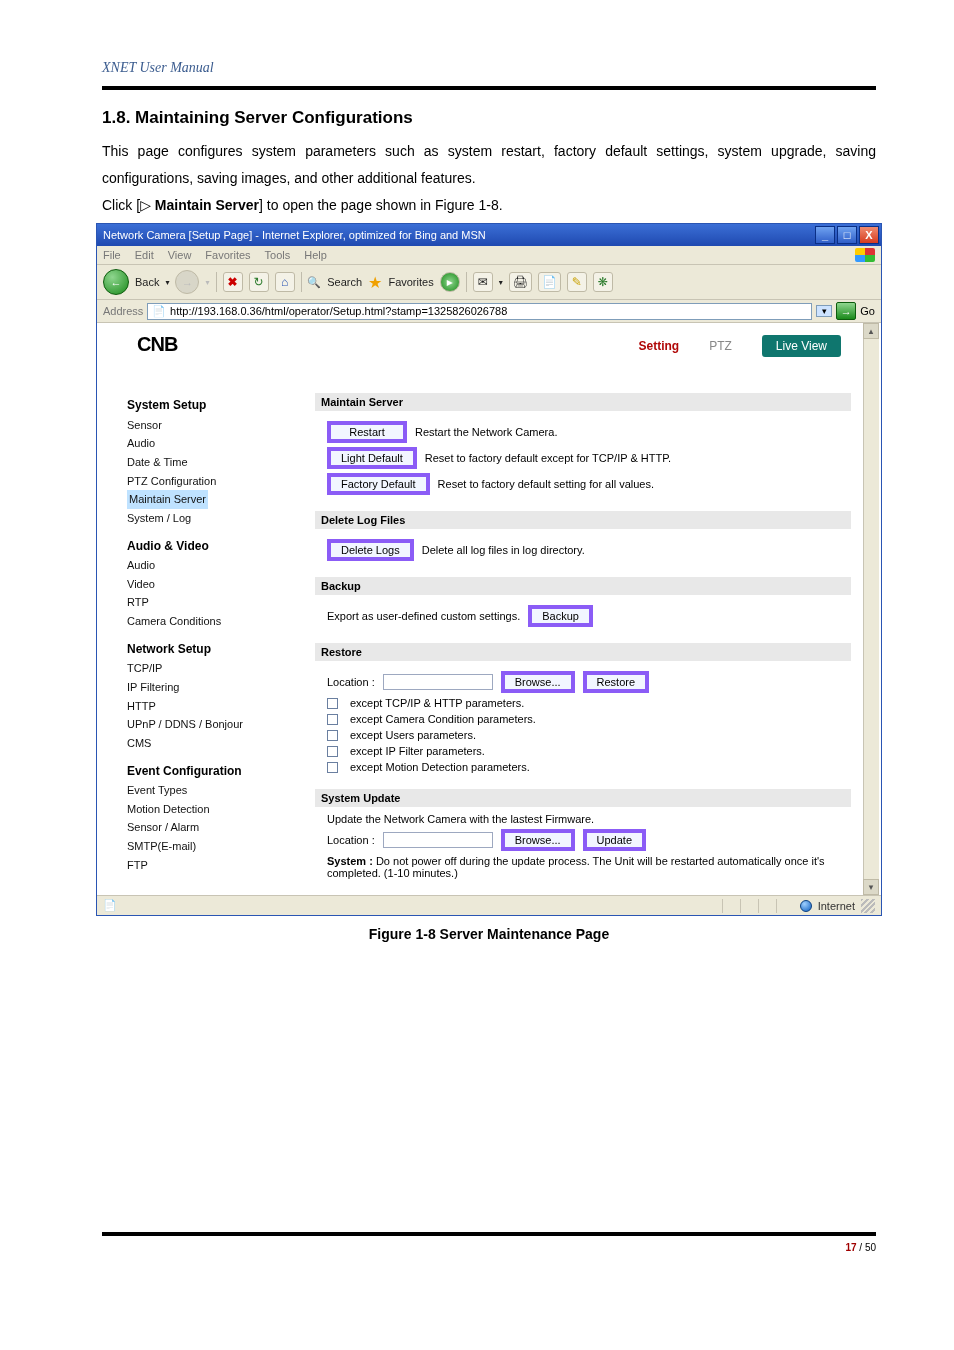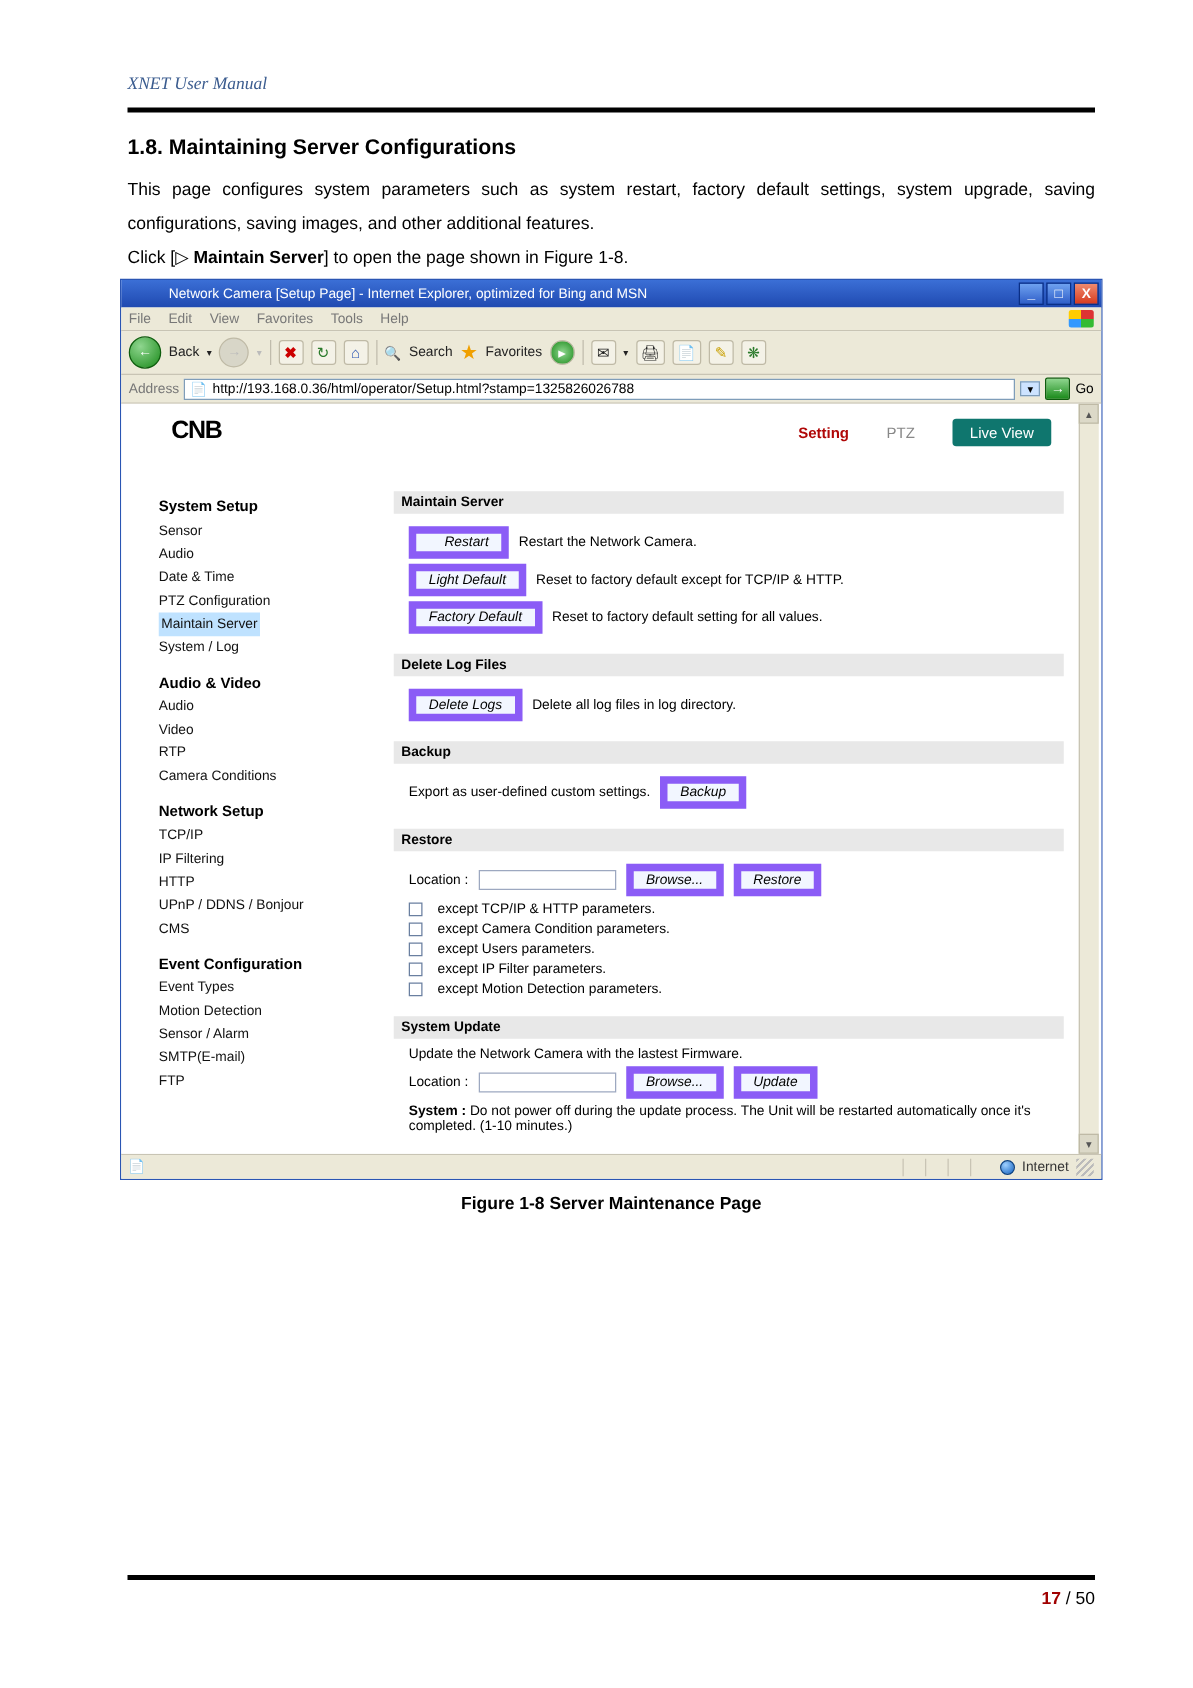--- a/index.html
+++ b/index.html
@@ -8,21 +8,21 @@
   .manual-header { color: #3b5c8f; font-style: italic; font-size: 14px; margin-bottom: 10px; font-family: Georgia, 'Times New Roman', serif; }
   .thick-rule { border: none; border-top: 4px solid #000; margin-bottom: 18px; }
   .section-title { font-size: 17px; font-weight: bold; margin-bottom: 10px; }
   .body-text { font-size: 14px; line-height: 1.9; text-align: justify; margin-bottom: 6px; }
   .click-line { font-size: 14px; margin-bottom: 10px; }
   .tri { font-family: Arial; }
 
   
   .browser { border: 1px solid #2a55b3; margin: 4px -6px 10px -6px; font-size: 11px; }
   .titlebar { background: linear-gradient(#3b6fd6,#1f49b0); color: #fff; display: flex; align-items: center; justify-content: space-between; height: 22px; padding: 0 2px 0 6px; }
-  .titlebar-text { font-size: 11px; white-space: nowrap; overflow: hidden; margin-left: 32px; }
+  .titlebar-text { font-size: 11px; white-space: nowrap; overflow: hidden; }
   .win-btns { display: flex; gap: 2px; }
   .win-btn { width: 20px; height: 18px; display:flex; align-items:center; justify-content:center; font-size:11px; font-weight:bold; border:1px solid #0a2f86; }
   .win-min, .win-max { background: linear-gradient(#6fa2f0,#2f5ec8); color:#fff; }
   .win-close { background: linear-gradient(#f08b6f,#d63b1f); color:#fff; }
   .menubar { background: #ece9d8; color:#777; font-size:11px; padding: 2px 6px; display:flex; gap:14px; align-items:center; justify-content:space-between; border-bottom:1px solid #c8c4b4;}
   .menubar-left { display:flex; gap:14px; }
   .flag { width:20px; height:14px; background: conic-gradient(#d33 0 25%, #3b3 0 50%, #39f 0 75%, #fc0 0 100%); border-radius:2px; }
   .toolbar { background:#ece9d8; padding:4px 6px; display:flex; align-items:center; gap:6px; border-bottom:1px solid #c8c4b4; font-size:11px; color:#222;}
   .tb-icn { display:inline-flex; align-items:center; justify-content:center; border:1px solid #bfbaa6; border-radius:3px; padding:1px 3px; background:#f4f2e7; font-size:12px; min-width:20px; height:20px;}
   .nav-back { width:26px; height:26px; border-radius:50%; background: radial-gradient(circle at 35% 30%, #8fd68f, #1a8a1a); color:#fff; display:flex; align-items:center; justify-content:center; font-weight:bold; border:1px solid #0d5c0d;}
@@ -45,37 +45,37 @@
   .scroll-up{ top:0;} .scroll-dn{ bottom:0;}
 
   .cols { display:flex; gap:18px; margin-top:46px; width:100%;}
   .sidebar{ width:170px; font-size:11px; line-height:1.7; }
   .sb-head{ font-weight:bold; font-size:12px; margin-top:8px; }
   .sb-item{ color:#111; }
   .sb-active{ background:#bfe2ff; display:inline-block; padding:0 2px;}
   .main { flex:1; font-size:11px; padding-right:10px;}
   .panel-head{ background:#e8e8e8; color:#000; font-weight:bold; font-size:11px; padding:3px 6px; margin-top:6px;}
   .panel-body{ padding:6px 6px 6px 12px; }
-  .btn{ border:6px solid #8b5cf6; background:#f2f6ff; padding:1px 10px; font-size:11px; display:inline-block; min-width:80px; text-align:right;font-style:italic;}
+  .btn{ border:4px solid #8b5cf6; background:#f2f6ff; padding:1px 10px; font-size:11px; display:inline-block; min-width:80px; text-align:center;}
   .row{ display:flex; align-items:center; gap:8px; margin:4px 0;}
   .txtbox{ border:1px solid #9da8c0; background:#fff; width:110px; height:16px; display:inline-block;}
   .chk{ width:11px; height:11px; border:1px solid #6a7fa0; display:inline-block; vertical-align:middle; margin-right:4px;}
   .warn{ font-weight:bold; }
   .statusbar{ background:#ece9d8; border-top:1px solid #c8c4b4; height:20px; display:flex; align-items:center; justify-content:space-between; padding:0 6px; font-size:11px; color:#333;}
   .sb-right{ display:flex; align-items:center; gap:6px;}
   .sb-panes{ display:flex; }
   .sb-pane{ width:18px; height:14px; border-left:1px solid #c8c4b4;}
   .globe{ width:12px; height:12px; border-radius:50%; background:radial-gradient(circle at 35% 30%, #9fd0ff, #1060c0); border:1px solid #0a3f80;}
   .resize{ width:14px; height:14px; background:repeating-linear-gradient(135deg,#bbb 0 2px, transparent 2px 4px);}
 
   .figure-caption{ text-align:center; font-weight:bold; font-size:14px; margin-top:10px; font-family: Verdana, Arial; }
 
   .footer-area{ margin-top:290px; }
   .footer-rule{ border:none; border-top:4px solid #000; margin-bottom:6px;}
-  .pagenum{ text-align:right; font-size:14px; }
+  .pagenum{ text-align:right; font-size:10px; }
   .pagenum .cur{ color:#a00000; font-weight:bold; }
 </style>
 </head>
 <body>
 
 <div class="page">
   <div class="manual-header">XNET User Manual</div>
   <hr class="thick-rule">
 
   <div class="section-title">1.8. Maintaining Server Configurations</div>

